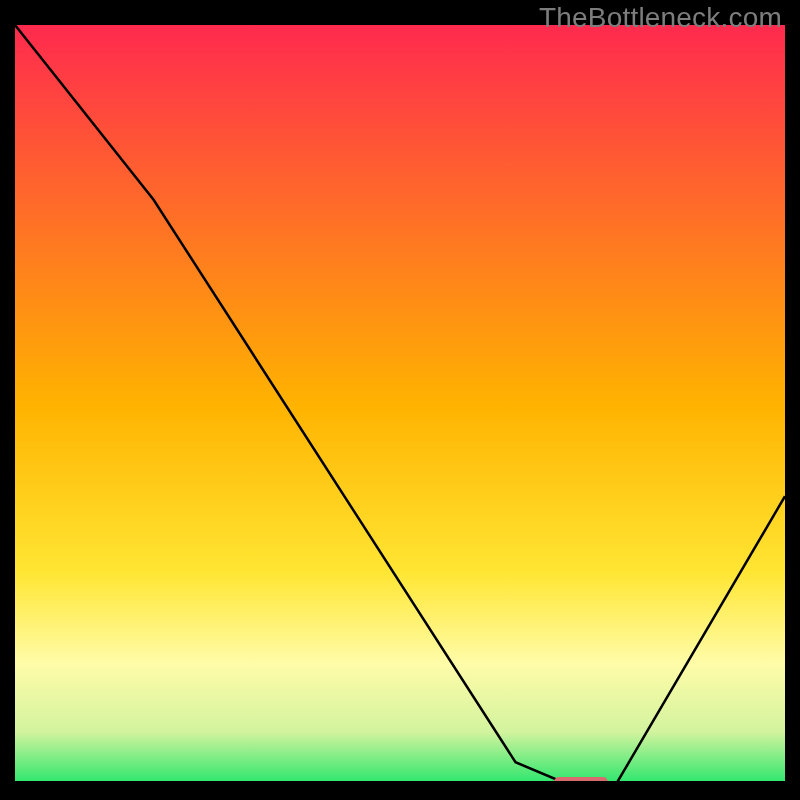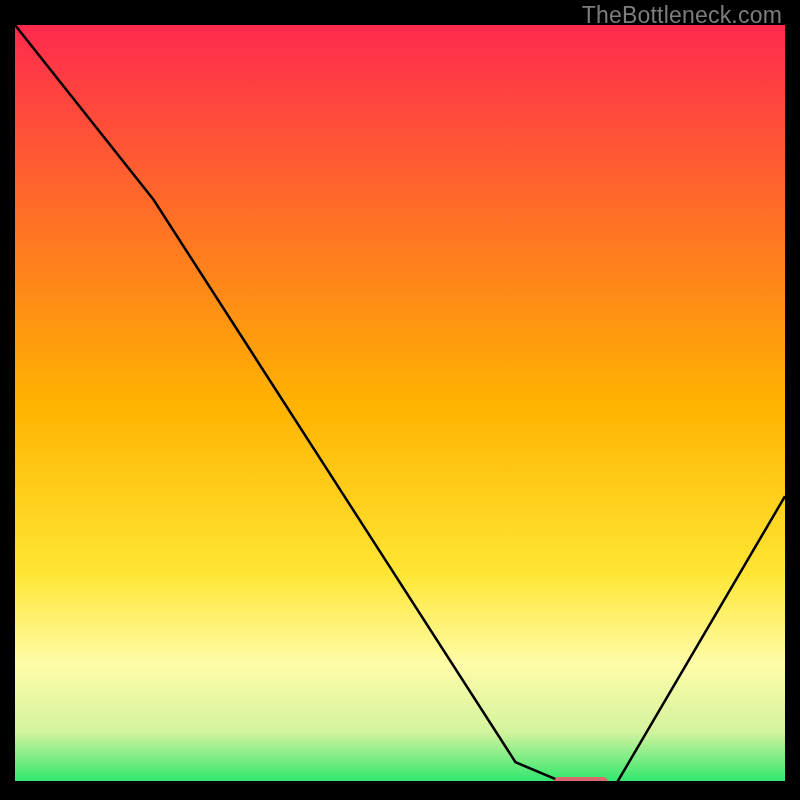--- a/index.html
+++ b/index.html
@@ -9,21 +9,21 @@
     width: 800px;
     height: 800px;
     position: relative;
     font-family: Arial, sans-serif;
   }
   .watermark {
     position: absolute;
     top: 2px;
     right: 18px;
     color: #7d7d7d;
-    font-size: 23px;
+    font-size: 28px;
     font-weight: 500;
     z-index: 10;
     letter-spacing: 0.2px;
     text-align: right;
   }
   .frame {
     position: absolute;
     left: 15px;
     top: 25px;
     width: 770px;

